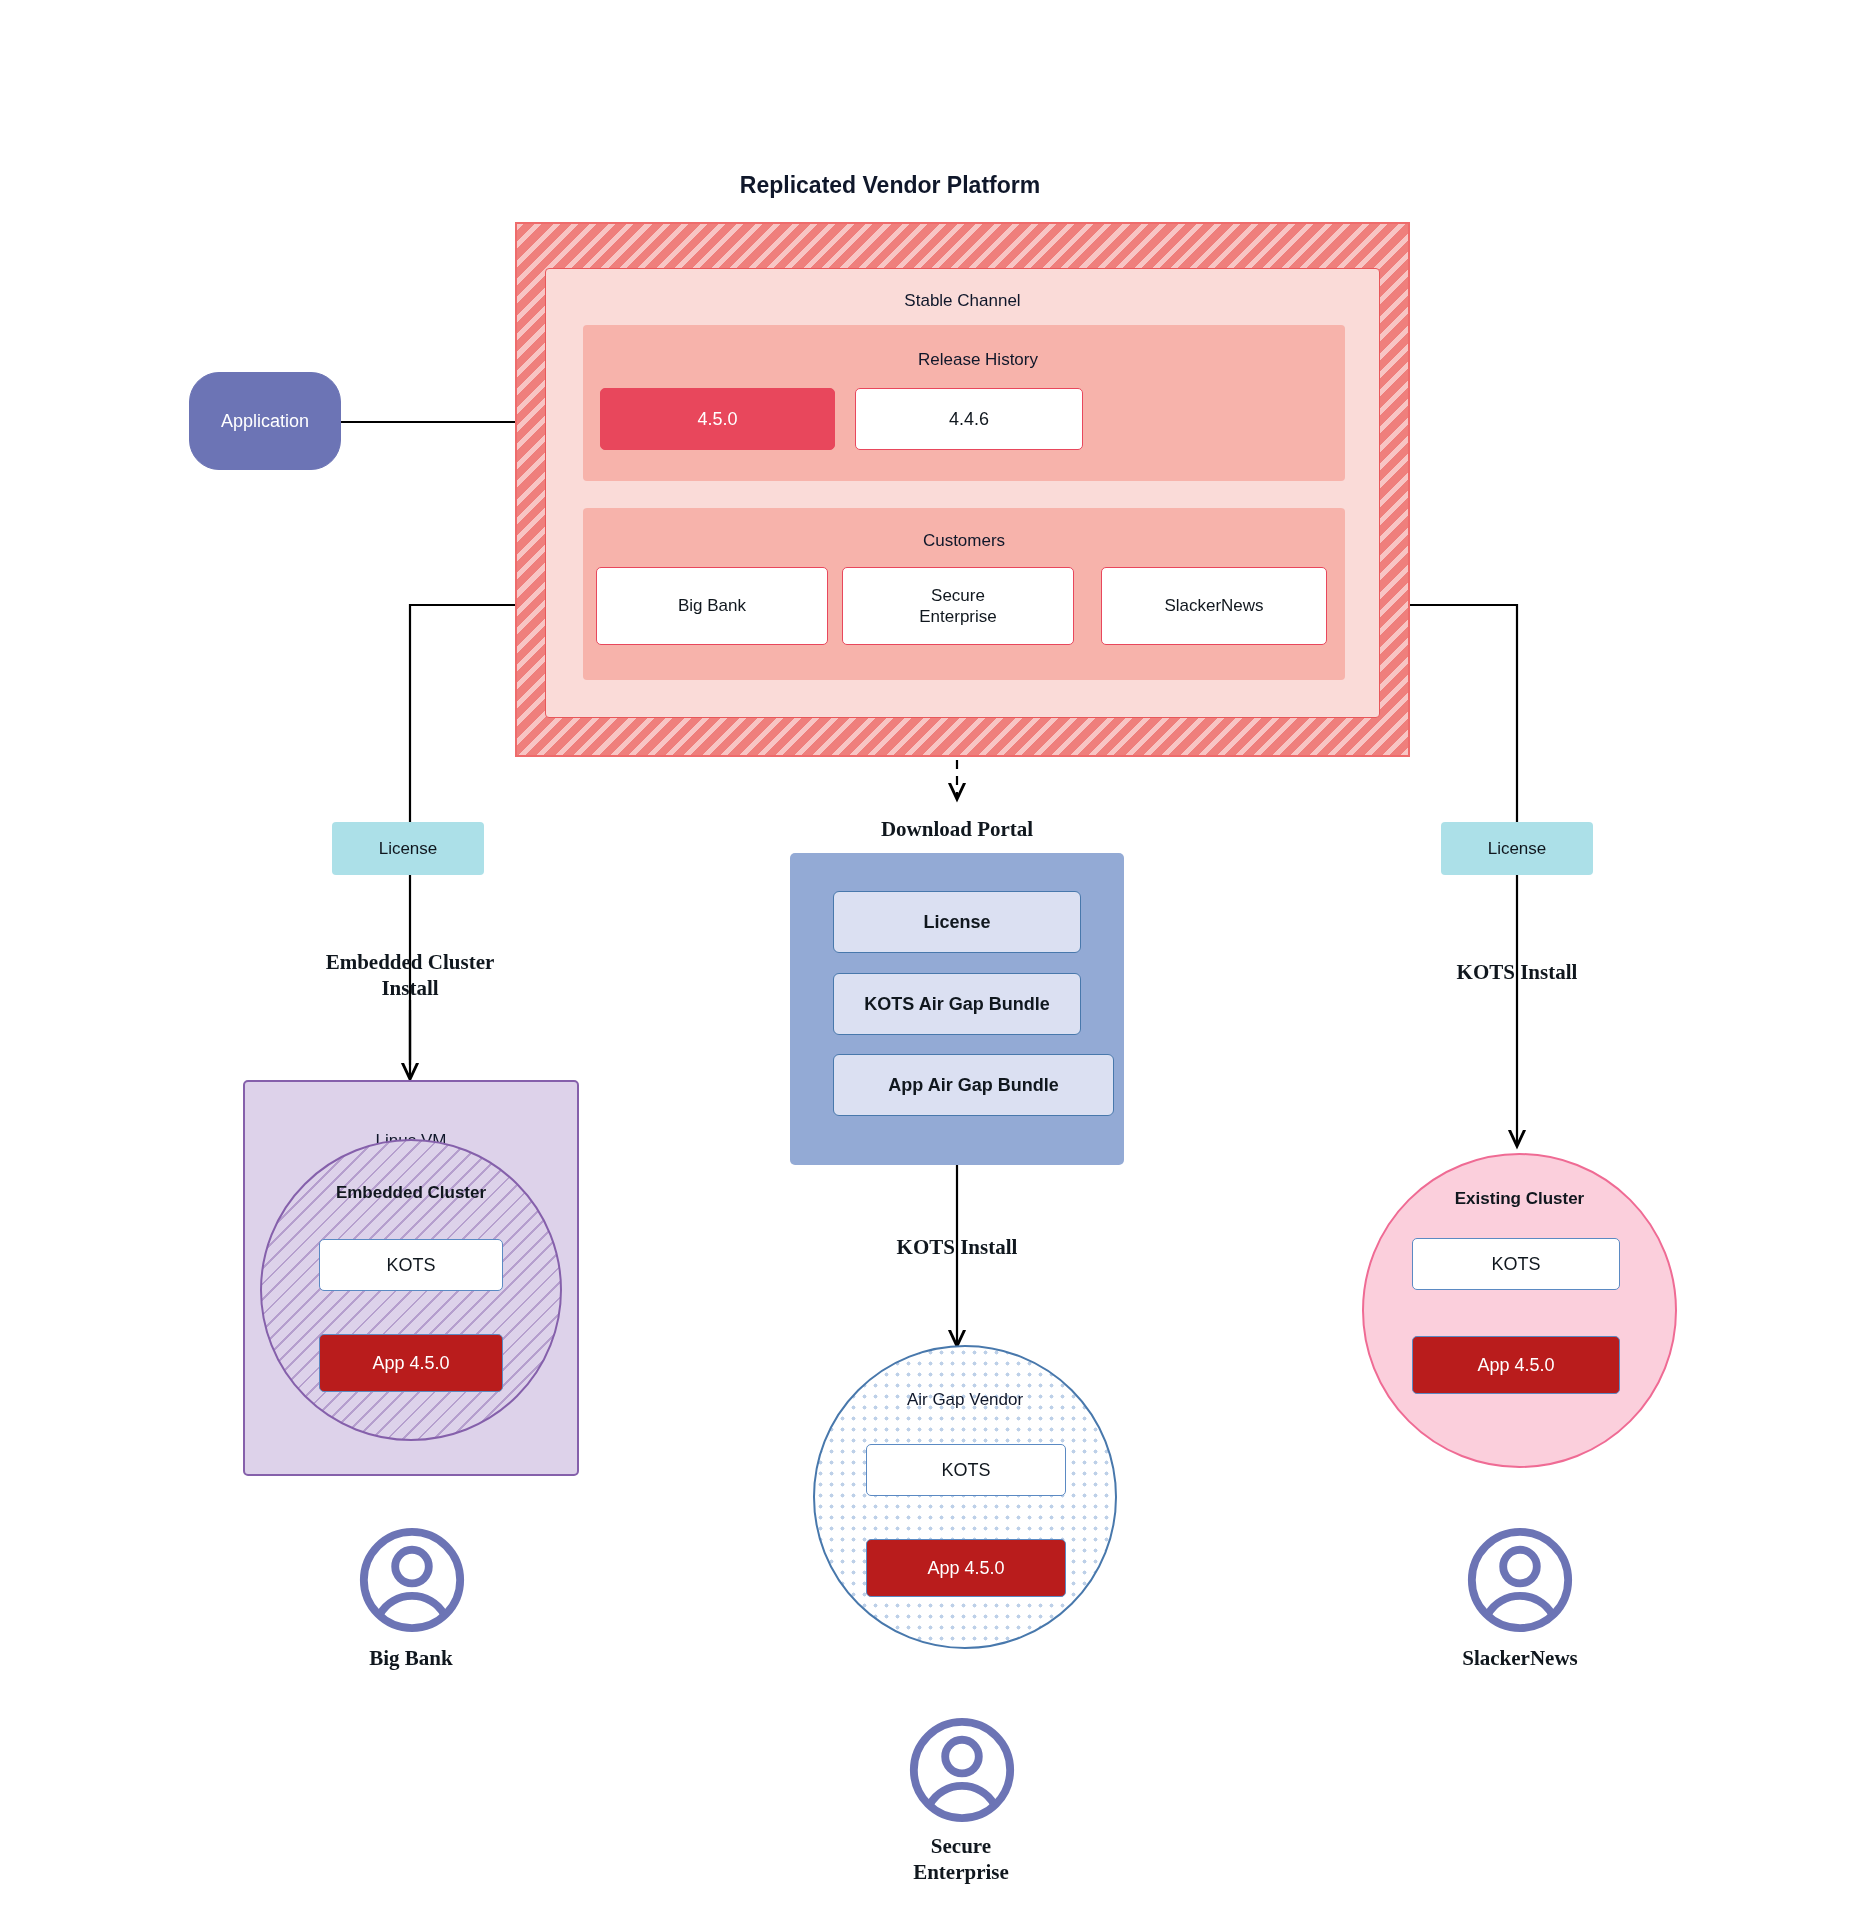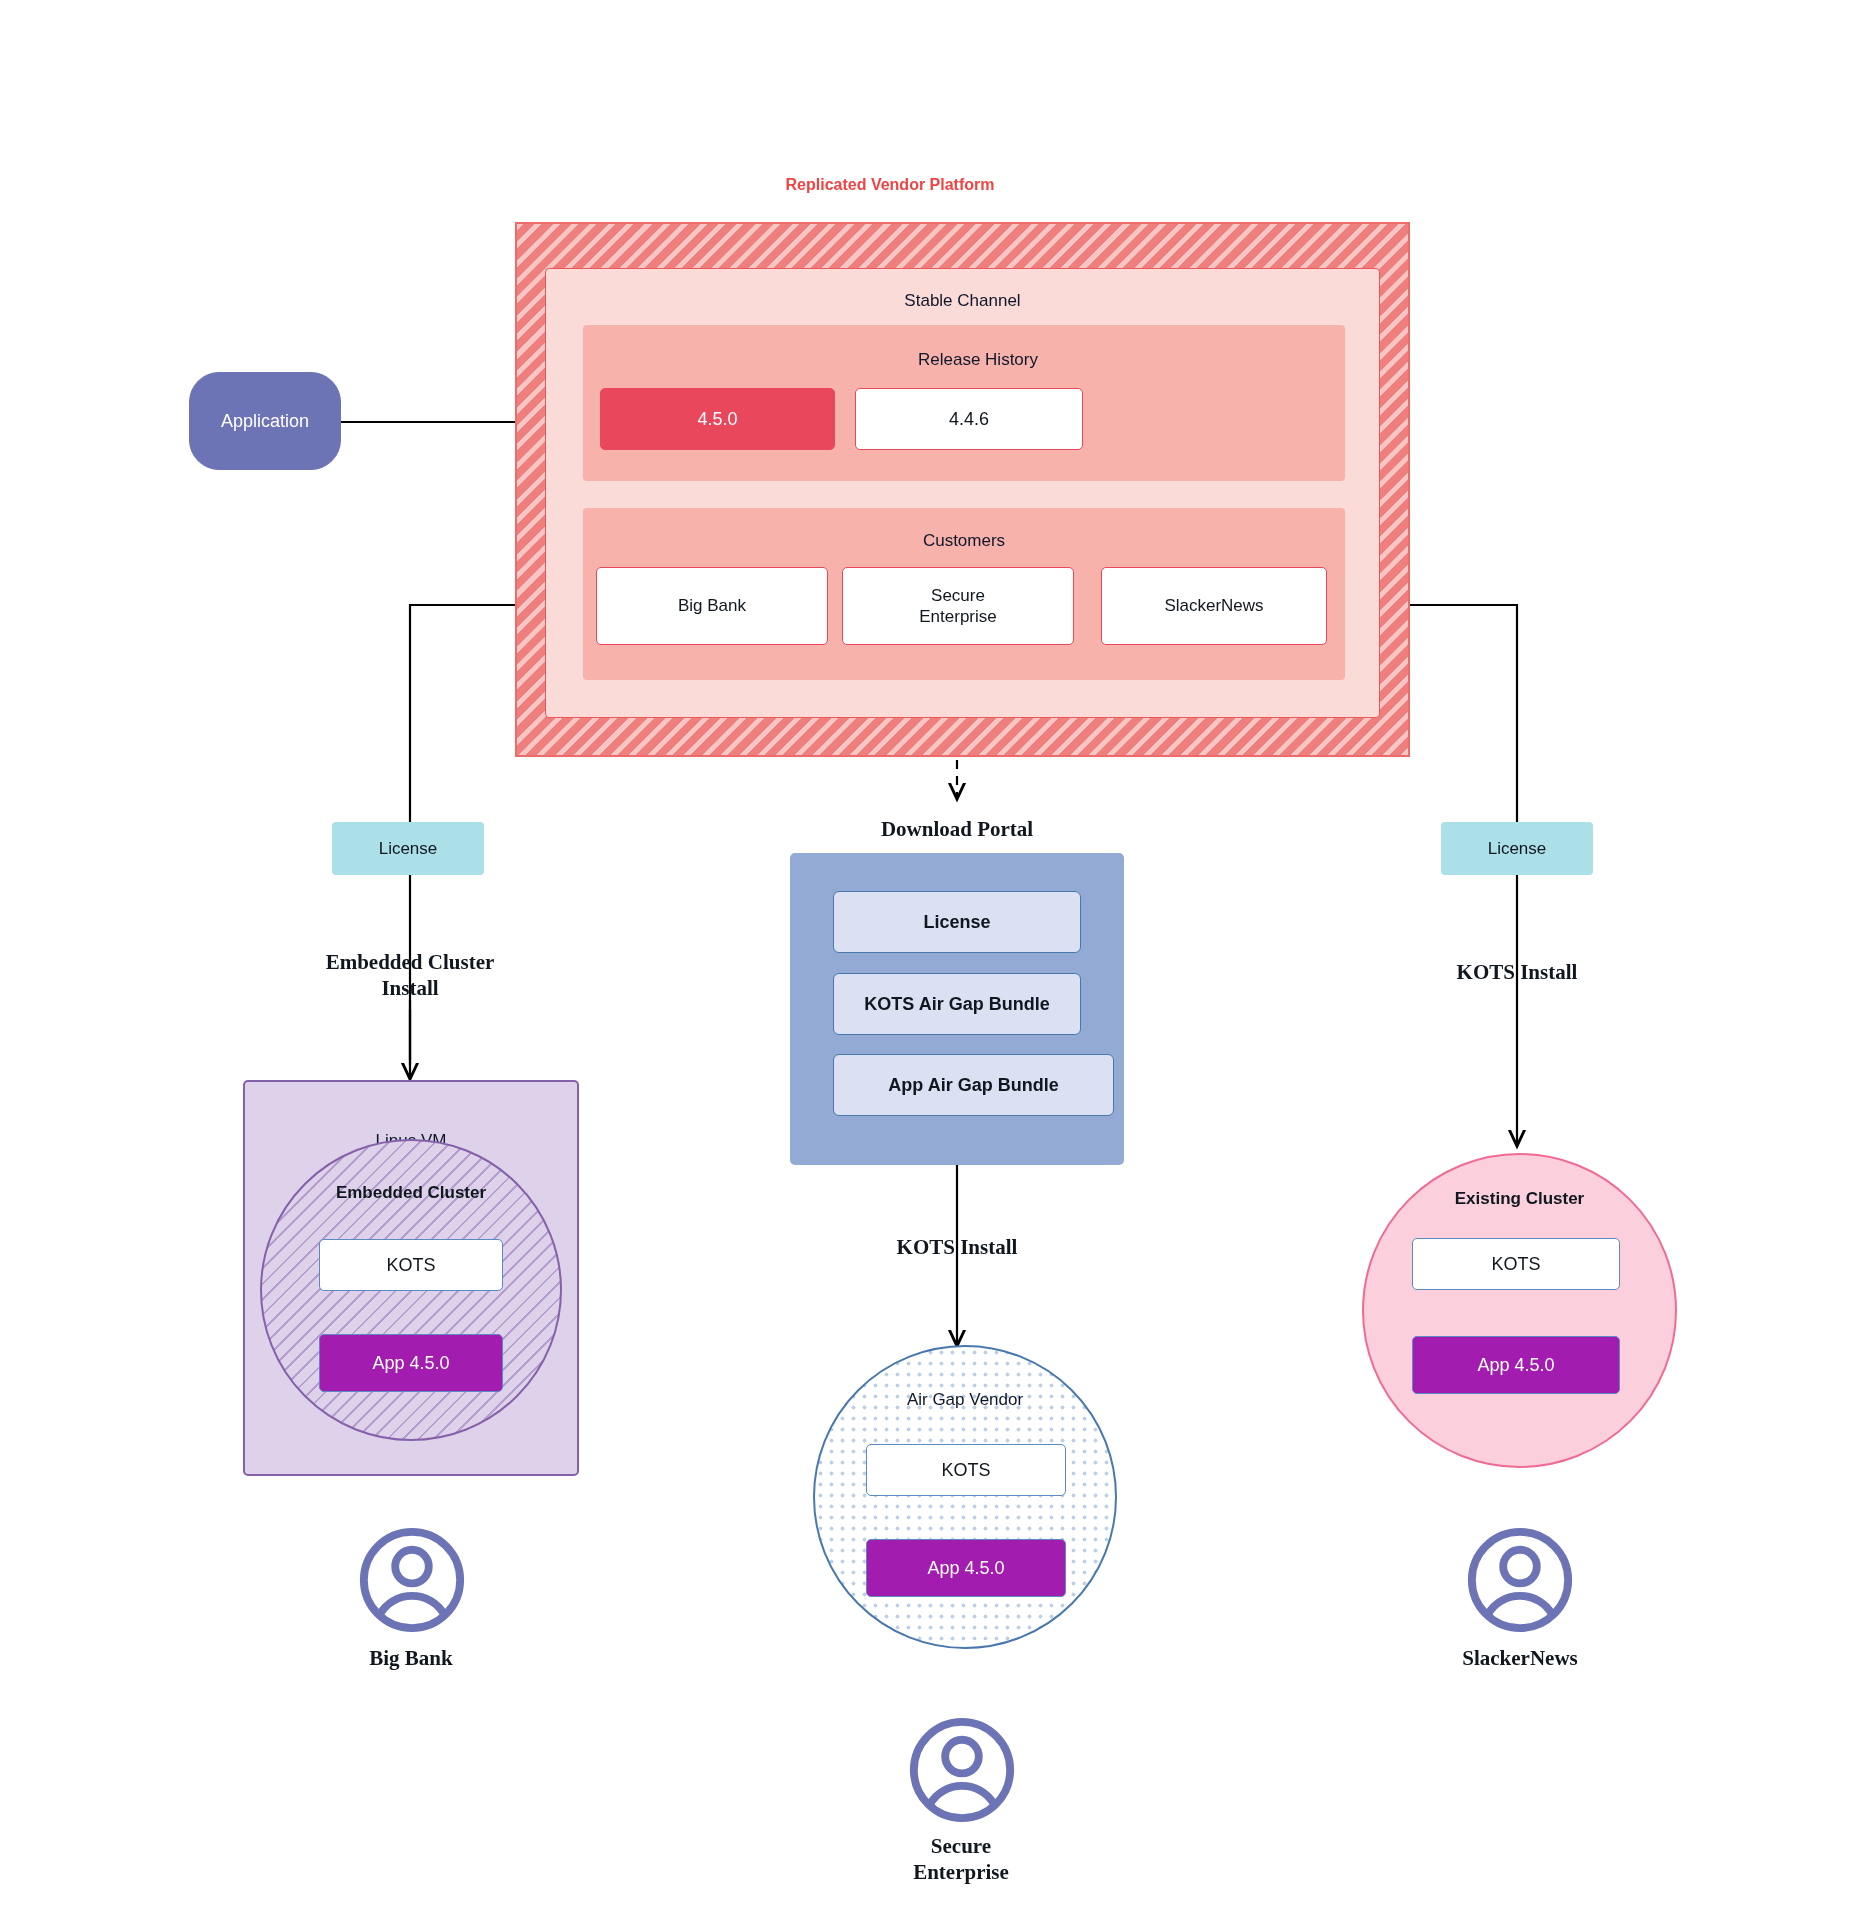--- a/index.html
+++ b/index.html
@@ -16,23 +16,23 @@
     overflow: hidden;
   }
   .abs { position: absolute; box-sizing: border-box; }
   .ctr {
     display: flex; align-items: center; justify-content: center;
     text-align: center; line-height: 1.25;
   }
 
   
   .title-lg {
-    font-size: 16px;
+    font-size: 23px;
     font-weight: 700;
-    color: #ef4444;
+    color: #0f172a;
   }
   .title-md {
     font-size: 21px;
     font-weight: 700;
     color: #10171e;
     font-family: Liberation Serif, serif;
   }
   .label-sm {
     font-size: 17px;
     font-weight: 400;
@@ -155,21 +155,21 @@
 
   
   .kots-box {
     background: #ffffff;
     border: 1.5px solid #5b8ac3;
     border-radius: 5px;
     font-size: 18px;
     color: #10171e;
   }
   .app-box {
-    background: #a21caf;
+    background: #b91c1c;
     border: 1.5px solid #5b8ac3;
     border-radius: 5px;
     font-size: 18px;
     color: #ffffff;
   }
 
   
   .avatar svg { display: block; }
 
   

